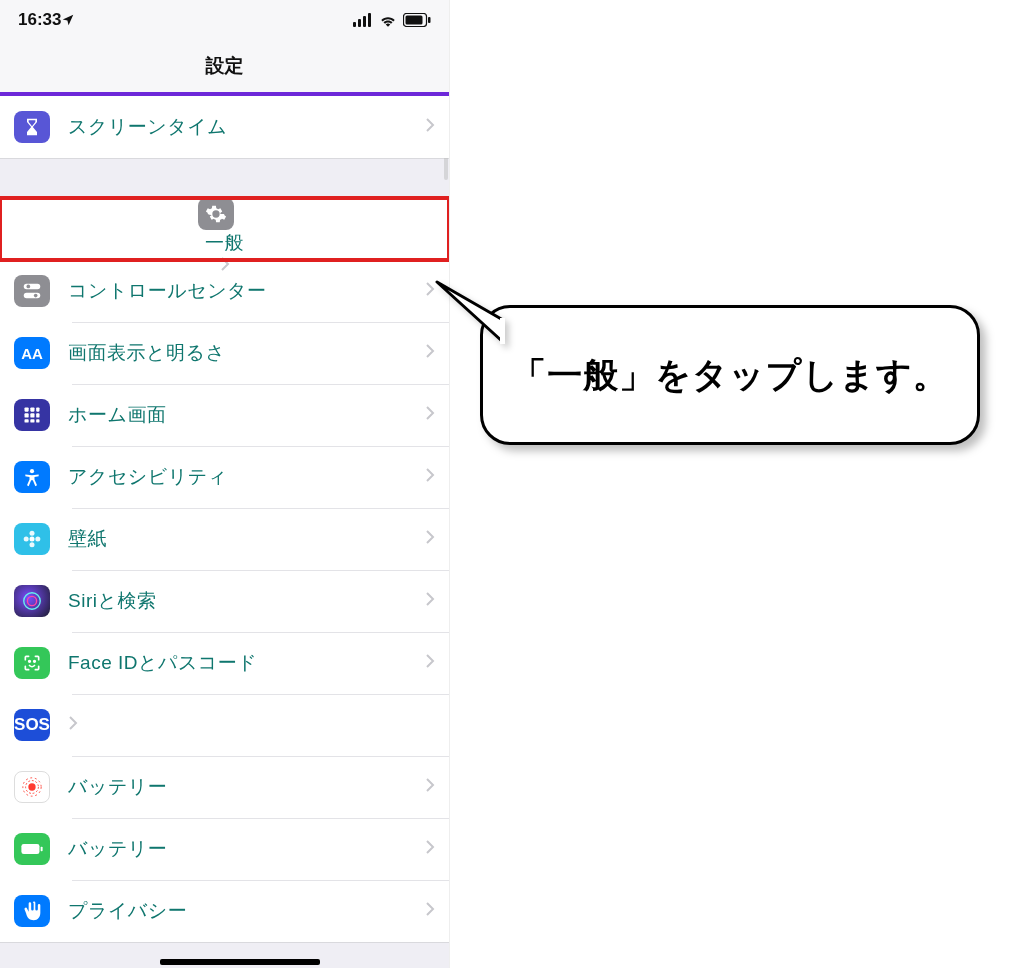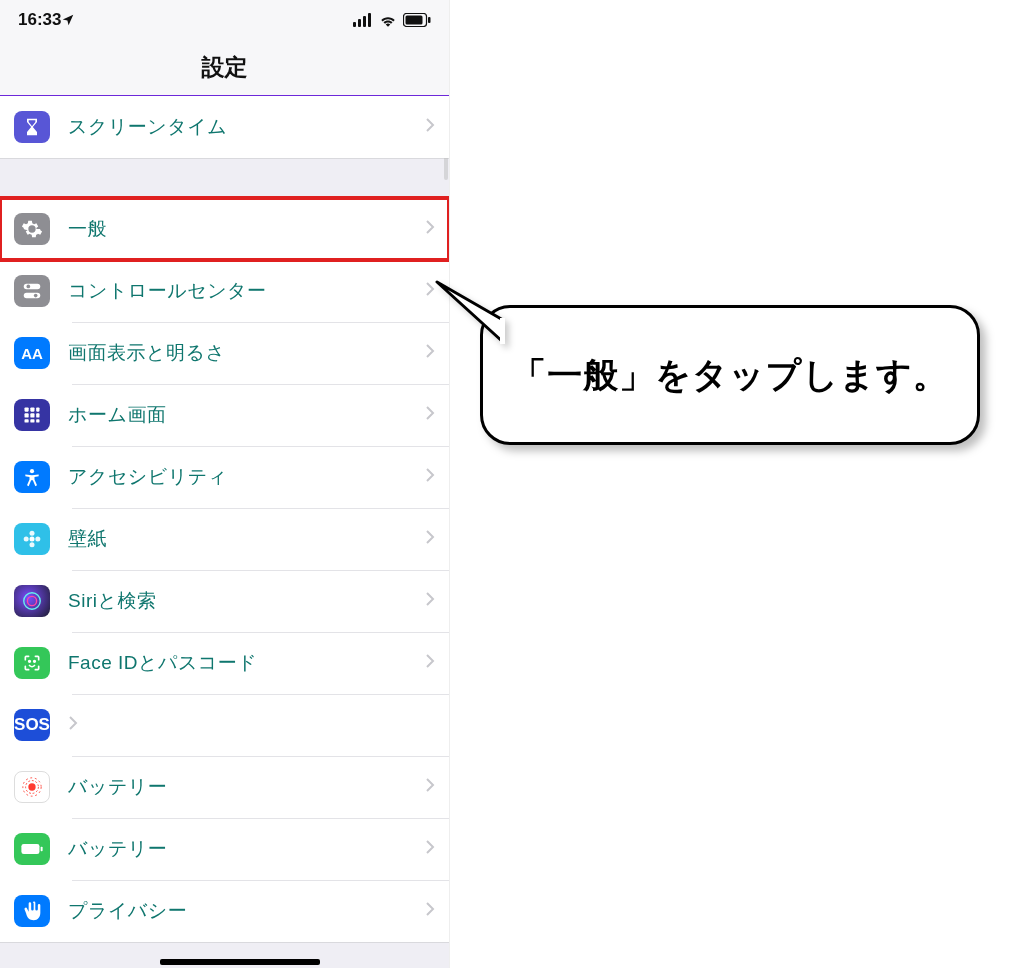--- a/index.html
+++ b/index.html
@@ -33,24 +33,24 @@
   }
   .statusbar .left { display: flex; align-items: center; gap: 0; }
   .statusbar .right { display: flex; align-items: center; gap: 6px; }
   .statusbar svg { display: block; }
   .navbar {
     height: 56px;
     display: flex;
     align-items: center;
     justify-content: center;
     background: #f7f7f9;
-    font-size: 23px;
+    font-size: 19px;
     font-weight: 700;
     color: #111;
-    border-bottom: 1px solid #6d28d9;
+    border-bottom: 4px solid #6d28d9;
   }
   .scroll {
     height: calc(968px - 96px);
     overflow: hidden;
     background: #efeef4;
   }
   .group {
     background: #ffffff;
     border-top: 1px solid #d9d9dd;
     border-bottom: 1px solid #d9d9dd;
@@ -97,20 +97,21 @@
     letter-spacing: 0.5px;
   }
   .row .chev {
     color: #c7c7cc;
     flex-shrink: 0;
   }
   .row.highlighted {
     outline: 4px solid #e02020;
     outline-offset: -2px;
     z-index: 2;
+    flex-direction: column;
   }
 
   
   .callout {
     position: absolute;
     left: 480px;
     top: 305px;
     width: 500px;
     height: 140px;
     background: #fff;

